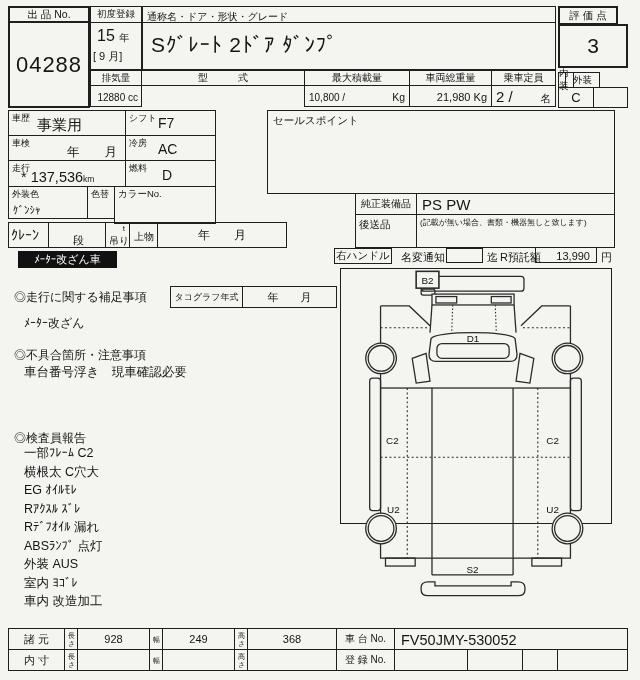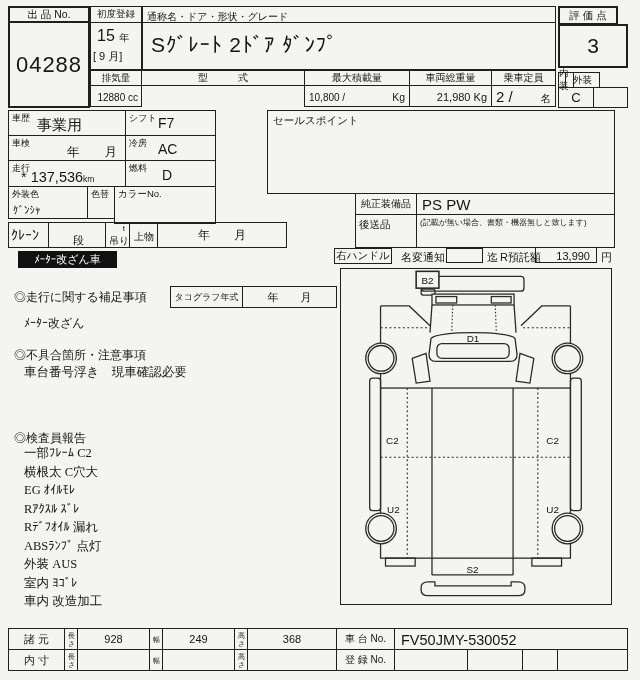--- a/index.html
+++ b/index.html
@@ -1,18 +1,18 @@
 <!DOCTYPE html>
 <html><head>
 <meta charset="utf-8">
 <style>
   html,body{margin:0;padding:0;background:#f4f4f1;}
   .sheet{position:relative;width:640px;height:680px;background:#f4f4f1;
          font-family:"Liberation Sans",sans-serif;color:#151515;overflow:hidden;}
-  .abs{position:absolute;box-sizing:border-box;font-family:Liberation Serif, serif;}
+  .abs{position:absolute;box-sizing:border-box;}
   .cell{position:absolute;box-sizing:border-box;border:1px solid #1f1f1f;}
   .b2{border-width:2px;}
   .center{display:flex;align-items:center;justify-content:center;}
   .tag{position:absolute;top:1px;left:3px;font-size:9px;white-space:nowrap;}
   .txt{position:absolute;white-space:nowrap;}
   .badge{background:#111;color:#fff;display:flex;align-items:center;justify-content:center;}
   .vlab{font-size:7px;line-height:7.5px;padding:3px 0 0 3px;word-break:break-all;}
   svg{display:block;}
   svg text{font-family:"Liberation Sans",sans-serif;font-size:10px;fill:#111;}
 </style>
@@ -160,21 +160,21 @@
     <div>横根太 C穴大</div>
     <div>EG ｵｲﾙﾓﾚ</div>
     <div>Rｱｸｽﾙ ｽﾞﾚ</div>
     <div>Rﾃﾞﾌｵｲﾙ 漏れ</div>
     <div>ABSﾗﾝﾌﾟ 点灯</div>
     <div>外装 AUS</div>
     <div>室内 ﾖｺﾞﾚ</div>
     <div>車内 改造加工</div>
   </div>
 
-  <div class="cell" style="left:340px;top:268px;width:272px;height:337px;border-width:1.5px">
+  <div class="cell" style="left:340px;top:268px;width:272px;height:256px;border-width:1.5px">
     <svg viewBox="0 0 272 337" width="269" height="334">
       <g fill="none" stroke="#2a2a2a" stroke-width="1.3">
 
         <path d="M40,37 L69,37 L90,57"></path>
         <path d="M232,37 L203,37 L182,57"></path>
         <line x1="40" y1="37" x2="40" y2="120"></line>
         <line x1="232" y1="37" x2="232" y2="120"></line>
         <line x1="40" y1="59" x2="88" y2="59" stroke-dasharray="2 2.5" stroke-width="1.1"></line>
         <line x1="184" y1="59" x2="232" y2="59" stroke-dasharray="2 2.5" stroke-width="1.1"></line>
 

